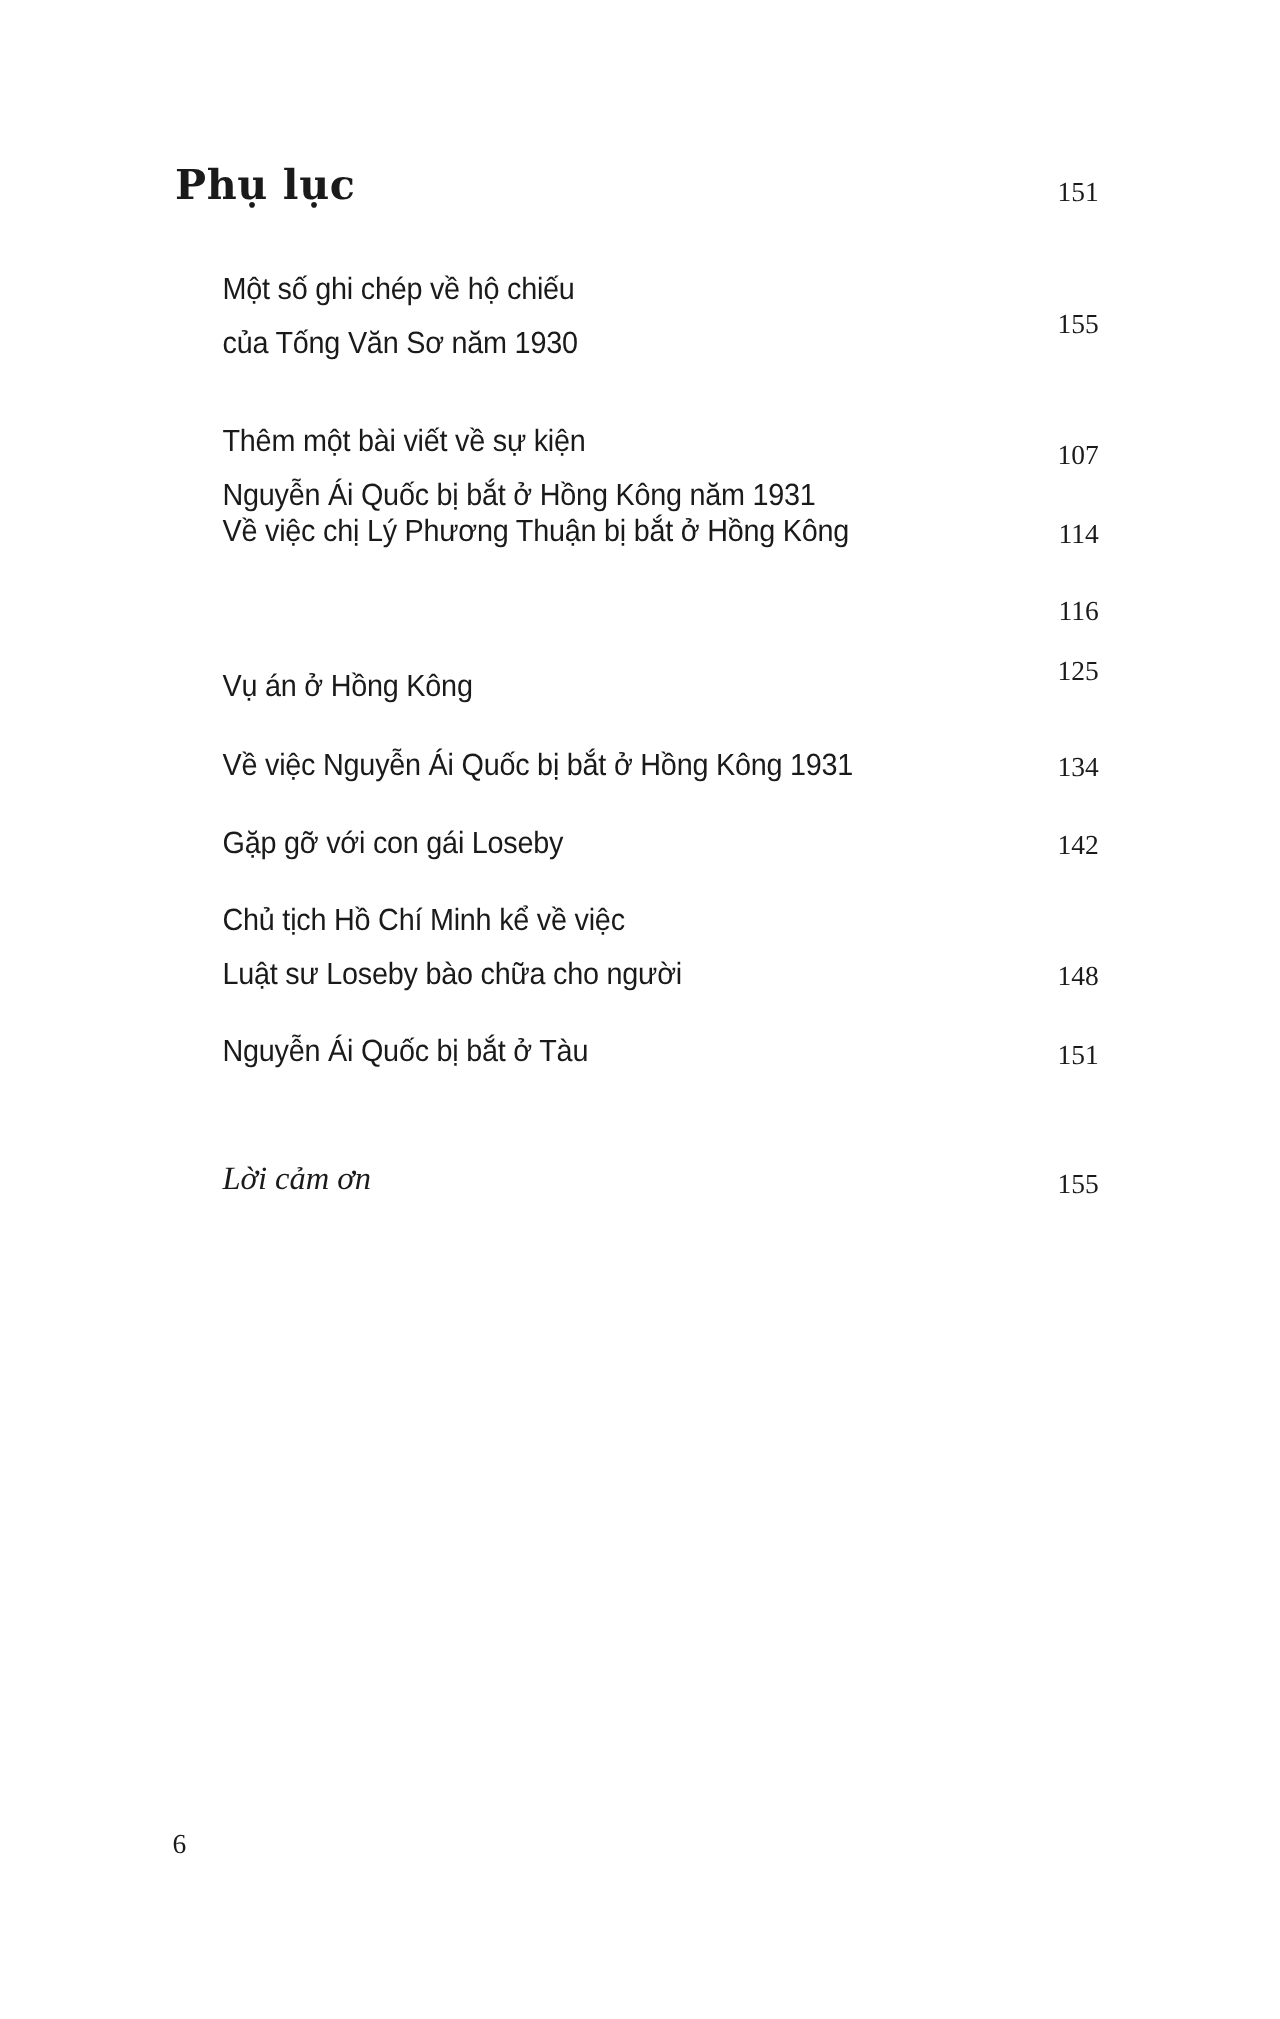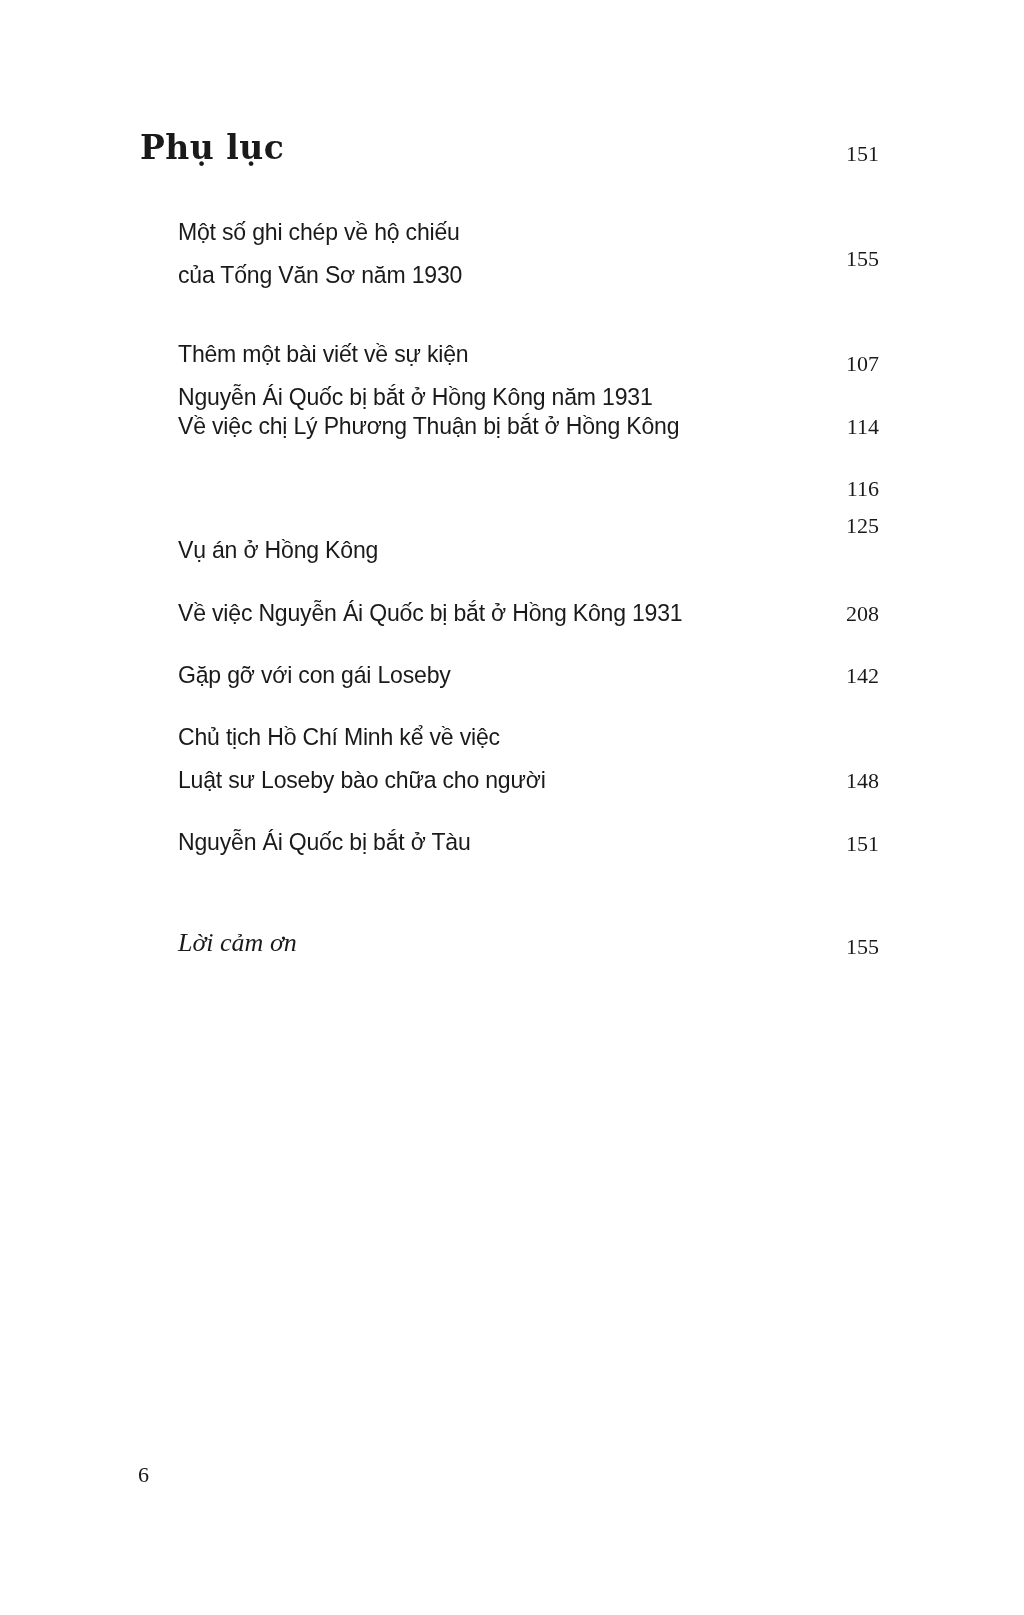--- a/index.html
+++ b/index.html
@@ -52,26 +52,26 @@
   <div class="entry" style="top:404px;">
     <span class="line">Về việc chị Lý Phương Thuận bị bắt ở Hồng Kông</span>
   </div>
   <div class="pn" style="top:414px;">114</div>
 
   <div class="pn" style="top:476px;">116</div>
 
   <div class="entry" style="top:528px;">
     <span class="line">Vụ án ở Hồng Kông</span>
   </div>
-  <div class="pn" style="top:513px;">125</div>
+  <div class="pn" style="top:524px;">125</div>
 
   <div class="entry" style="top:591px;">
     <span class="line">Về việc Nguyễn Ái Quốc bị bắt ở Hồng Kông 1931</span>
   </div>
-  <div class="pn" style="top:601px;">208</div>
+  <div class="pn" style="top:601px;">134</div>
 
   <div class="entry" style="top:653px;">
     <span class="line">Gặp gỡ với con gái Loseby</span>
   </div>
   <div class="pn" style="top:663px;">142</div>
 
   <div class="entry" style="top:715px;">
     <span class="line">Chủ tịch Hồ Chí Minh kể về việc</span>
     <span class="line">Luật sư Loseby bào chữa cho người</span>
   </div>

